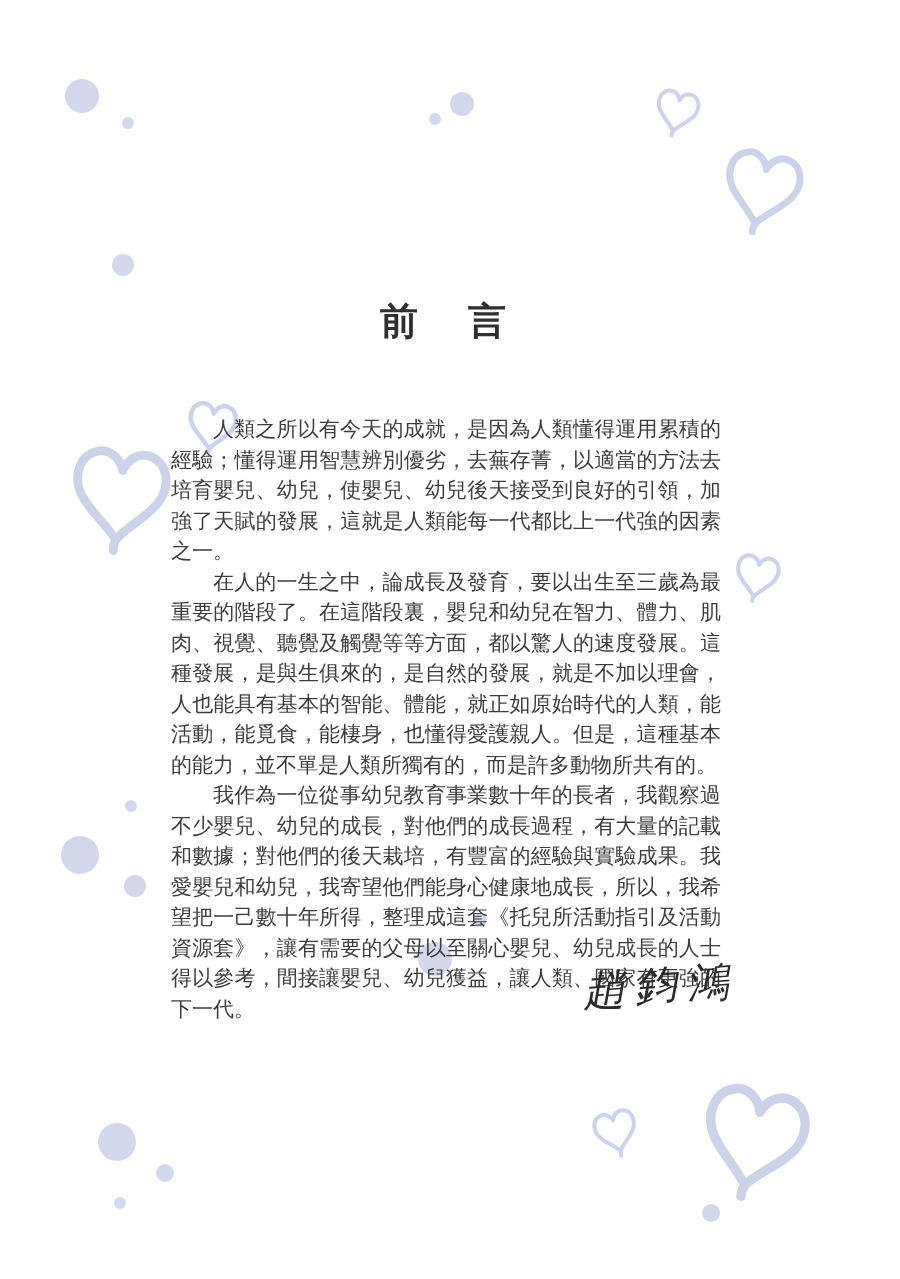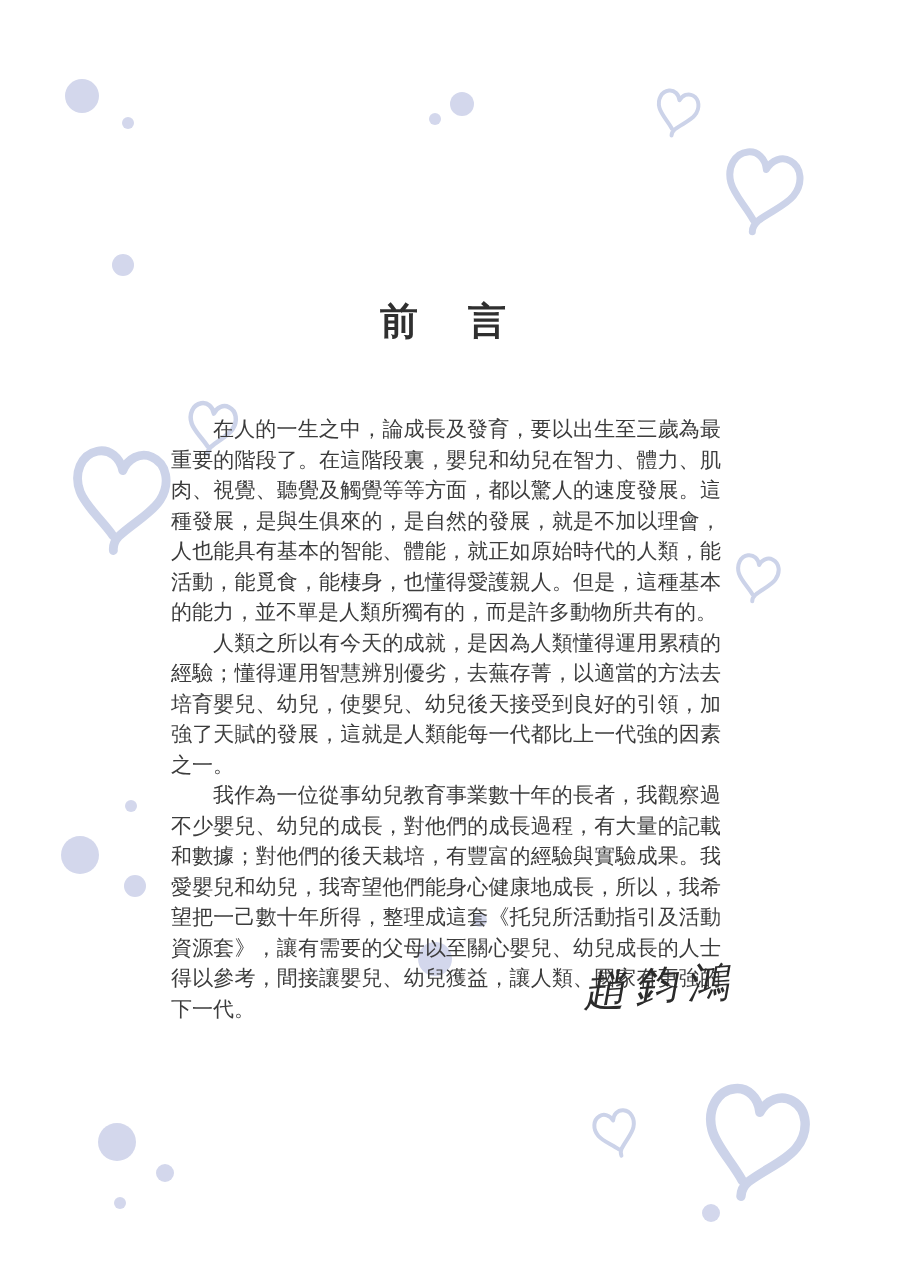--- a/index.html
+++ b/index.html
@@ -110,21 +110,21 @@
     <use href="#heartShape" class="h" transform="translate(120,497) rotate(6) scale(0.98) translate(-50,-55)" stroke-width="10"></use>
     <use href="#heartShape" class="h" transform="translate(757,577) rotate(10) scale(0.45) translate(-50,-55)" stroke-width="16"></use>
     <use href="#heartShape" class="h" transform="translate(616,1132) rotate(-14) scale(0.44) translate(-50,-55)" stroke-width="16"></use>
     <use href="#heartShape" class="h" transform="translate(754,1140) rotate(12) scale(1.05) translate(-50,-55)" stroke-width="10"></use>
   </svg>
 
   <div class="content">
     <h1 class="title">前　言</h1>
 
     <div class="body-text">
+      <p>人類之所以有今天的成就，是因為人類懂得運用累積的經驗；懂得運用智慧辨別優劣，去蕪存菁，以適當的方法去培育嬰兒、幼兒，使嬰兒、幼兒後天接受到良好的引領，加強了天賦的發展，這就是人類能每一代都比上一代強的因素之一。</p>
       <p>在人的一生之中，論成長及發育，要以出生至三歲為最重要的階段了。在這階段裏，嬰兒和幼兒在智力、體力、肌肉、視覺、聽覺及觸覺等等方面，都以驚人的速度發展。這種發展，是與生俱來的，是自然的發展，就是不加以理會，人也能具有基本的智能、體能，就正如原始時代的人類，能活動，能覓食，能棲身，也懂得愛護親人。但是，這種基本的能力，並不單是人類所獨有的，而是許多動物所共有的。</p>
-      <p>人類之所以有今天的成就，是因為人類懂得運用累積的經驗；懂得運用智慧辨別優劣，去蕪存菁，以適當的方法去培育嬰兒、幼兒，使嬰兒、幼兒後天接受到良好的引領，加強了天賦的發展，這就是人類能每一代都比上一代強的因素之一。</p>
       <p>我作為一位從事幼兒教育事業數十年的長者，我觀察過不少嬰兒、幼兒的成長，對他們的成長過程，有大量的記載和數據；對他們的後天栽培，有豐富的經驗與實驗成果。我愛嬰兒和幼兒，我寄望他們能身心健康地成長，所以，我希望把一己數十年所得，整理成這套《托兒所活動指引及活動資源套》，讓有需要的父母以至關心嬰兒、幼兒成長的人士得以參考，間接讓嬰兒、幼兒獲益，讓人類、國家有更強的下一代。</p>
     </div>
 
     <div class="signature">趙鈞鴻</div>
   </div>
 
 </div>
 
 </body></html>

